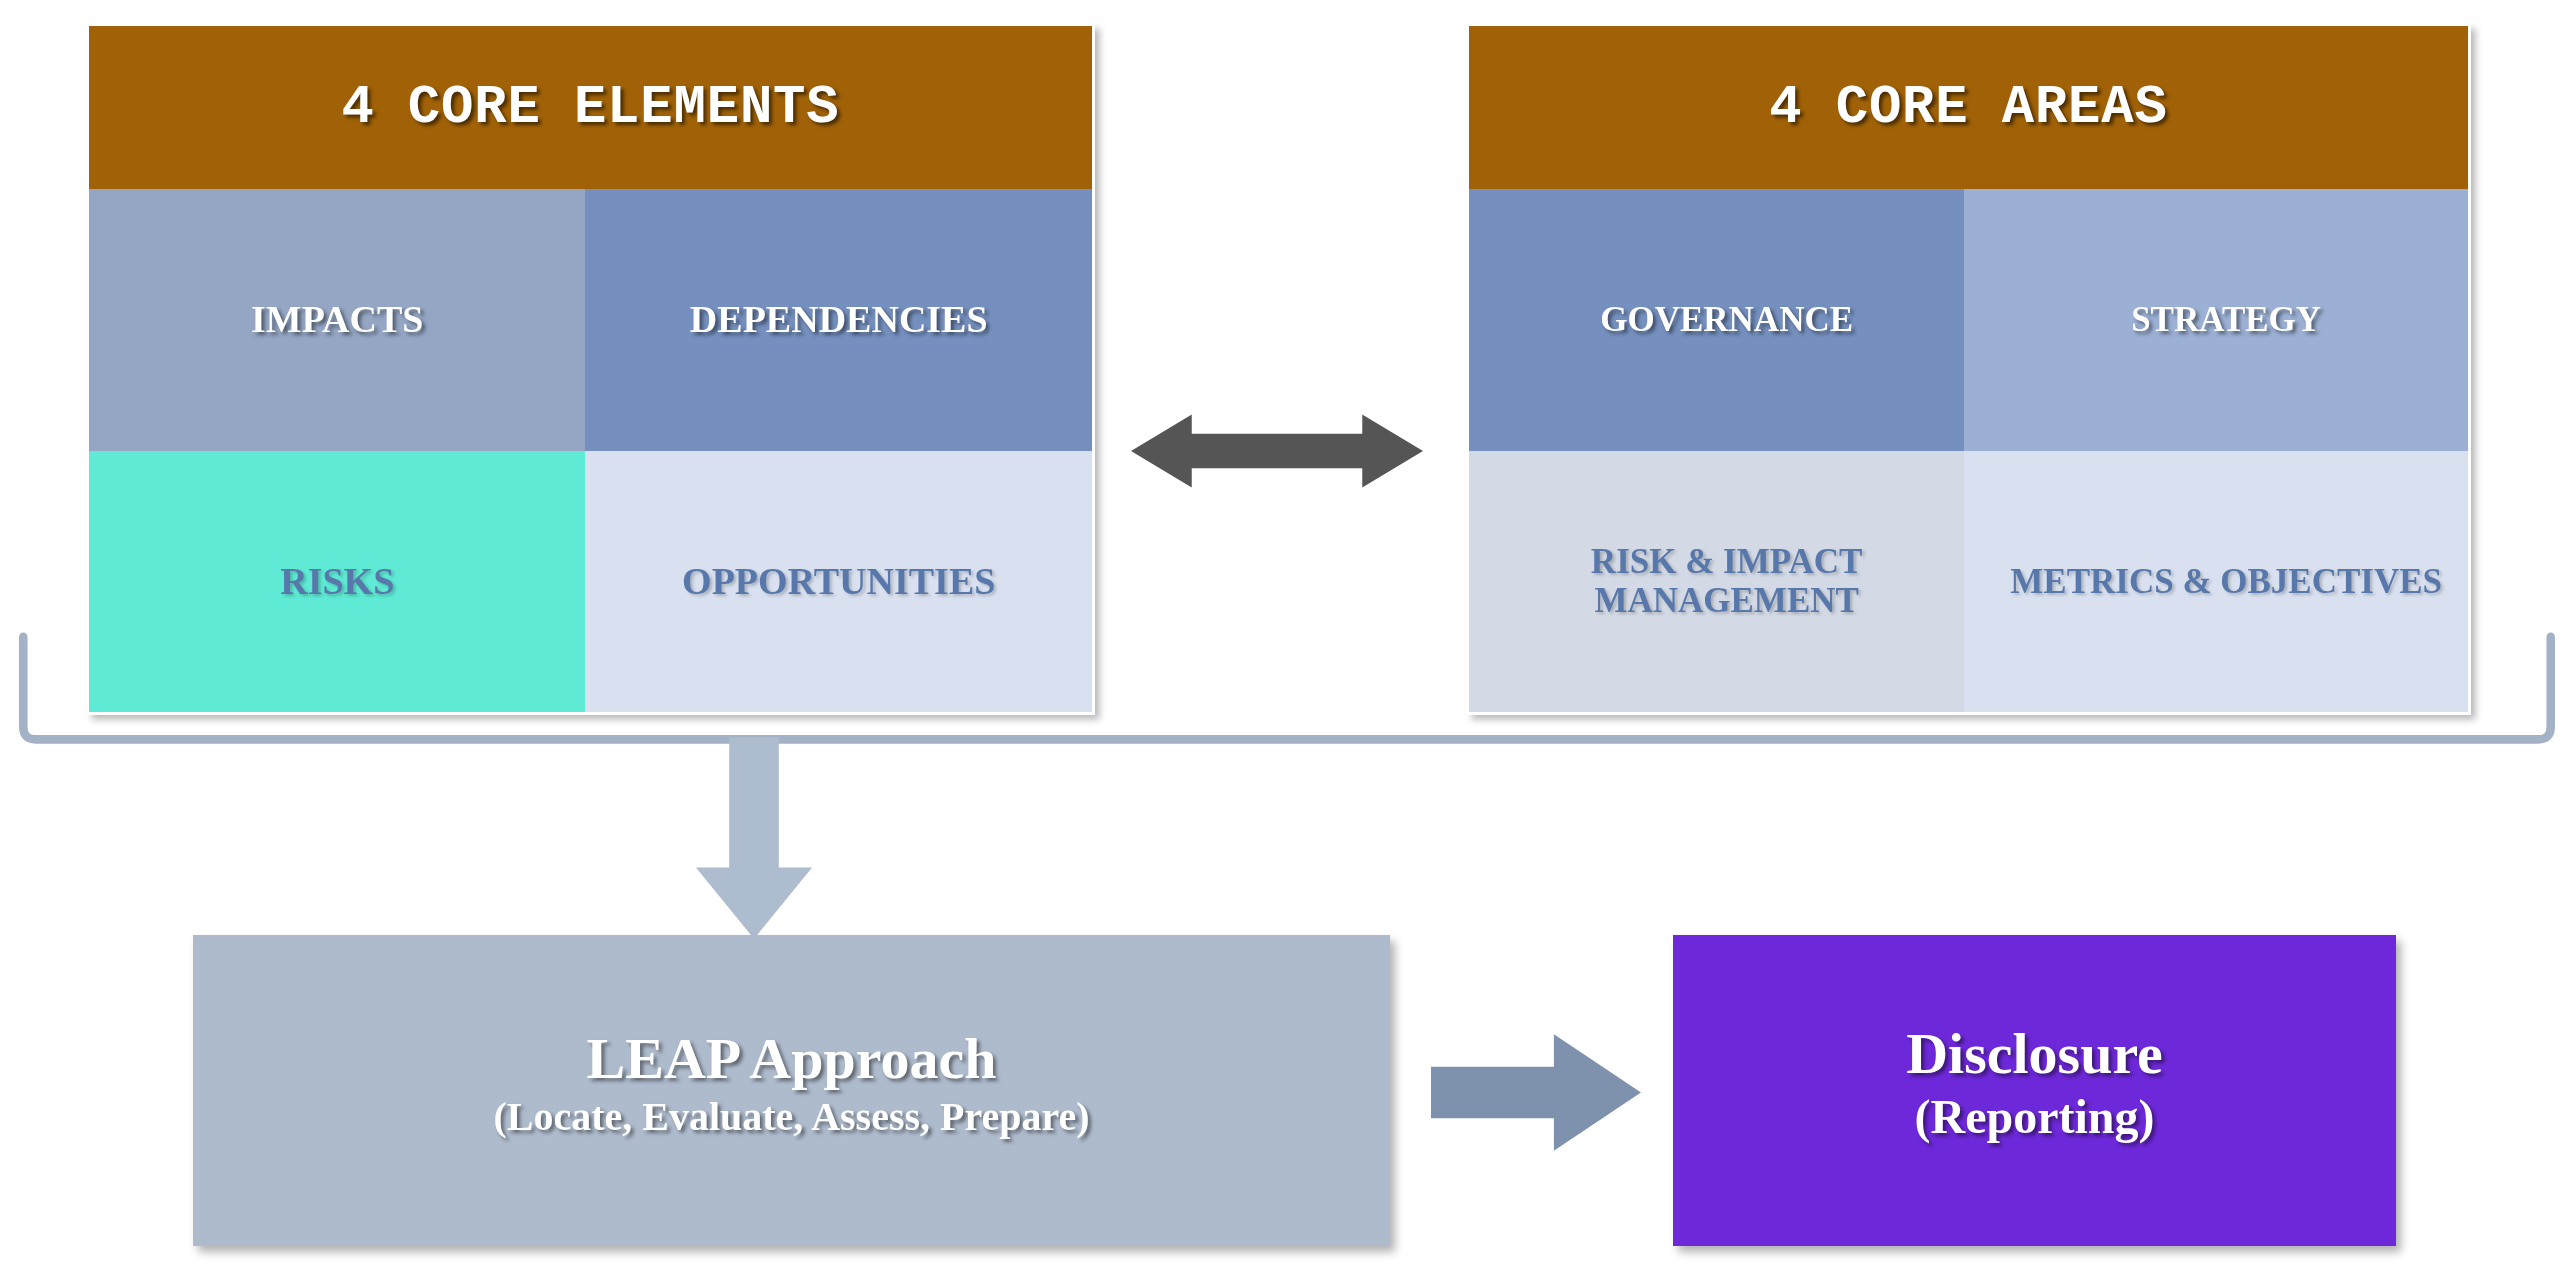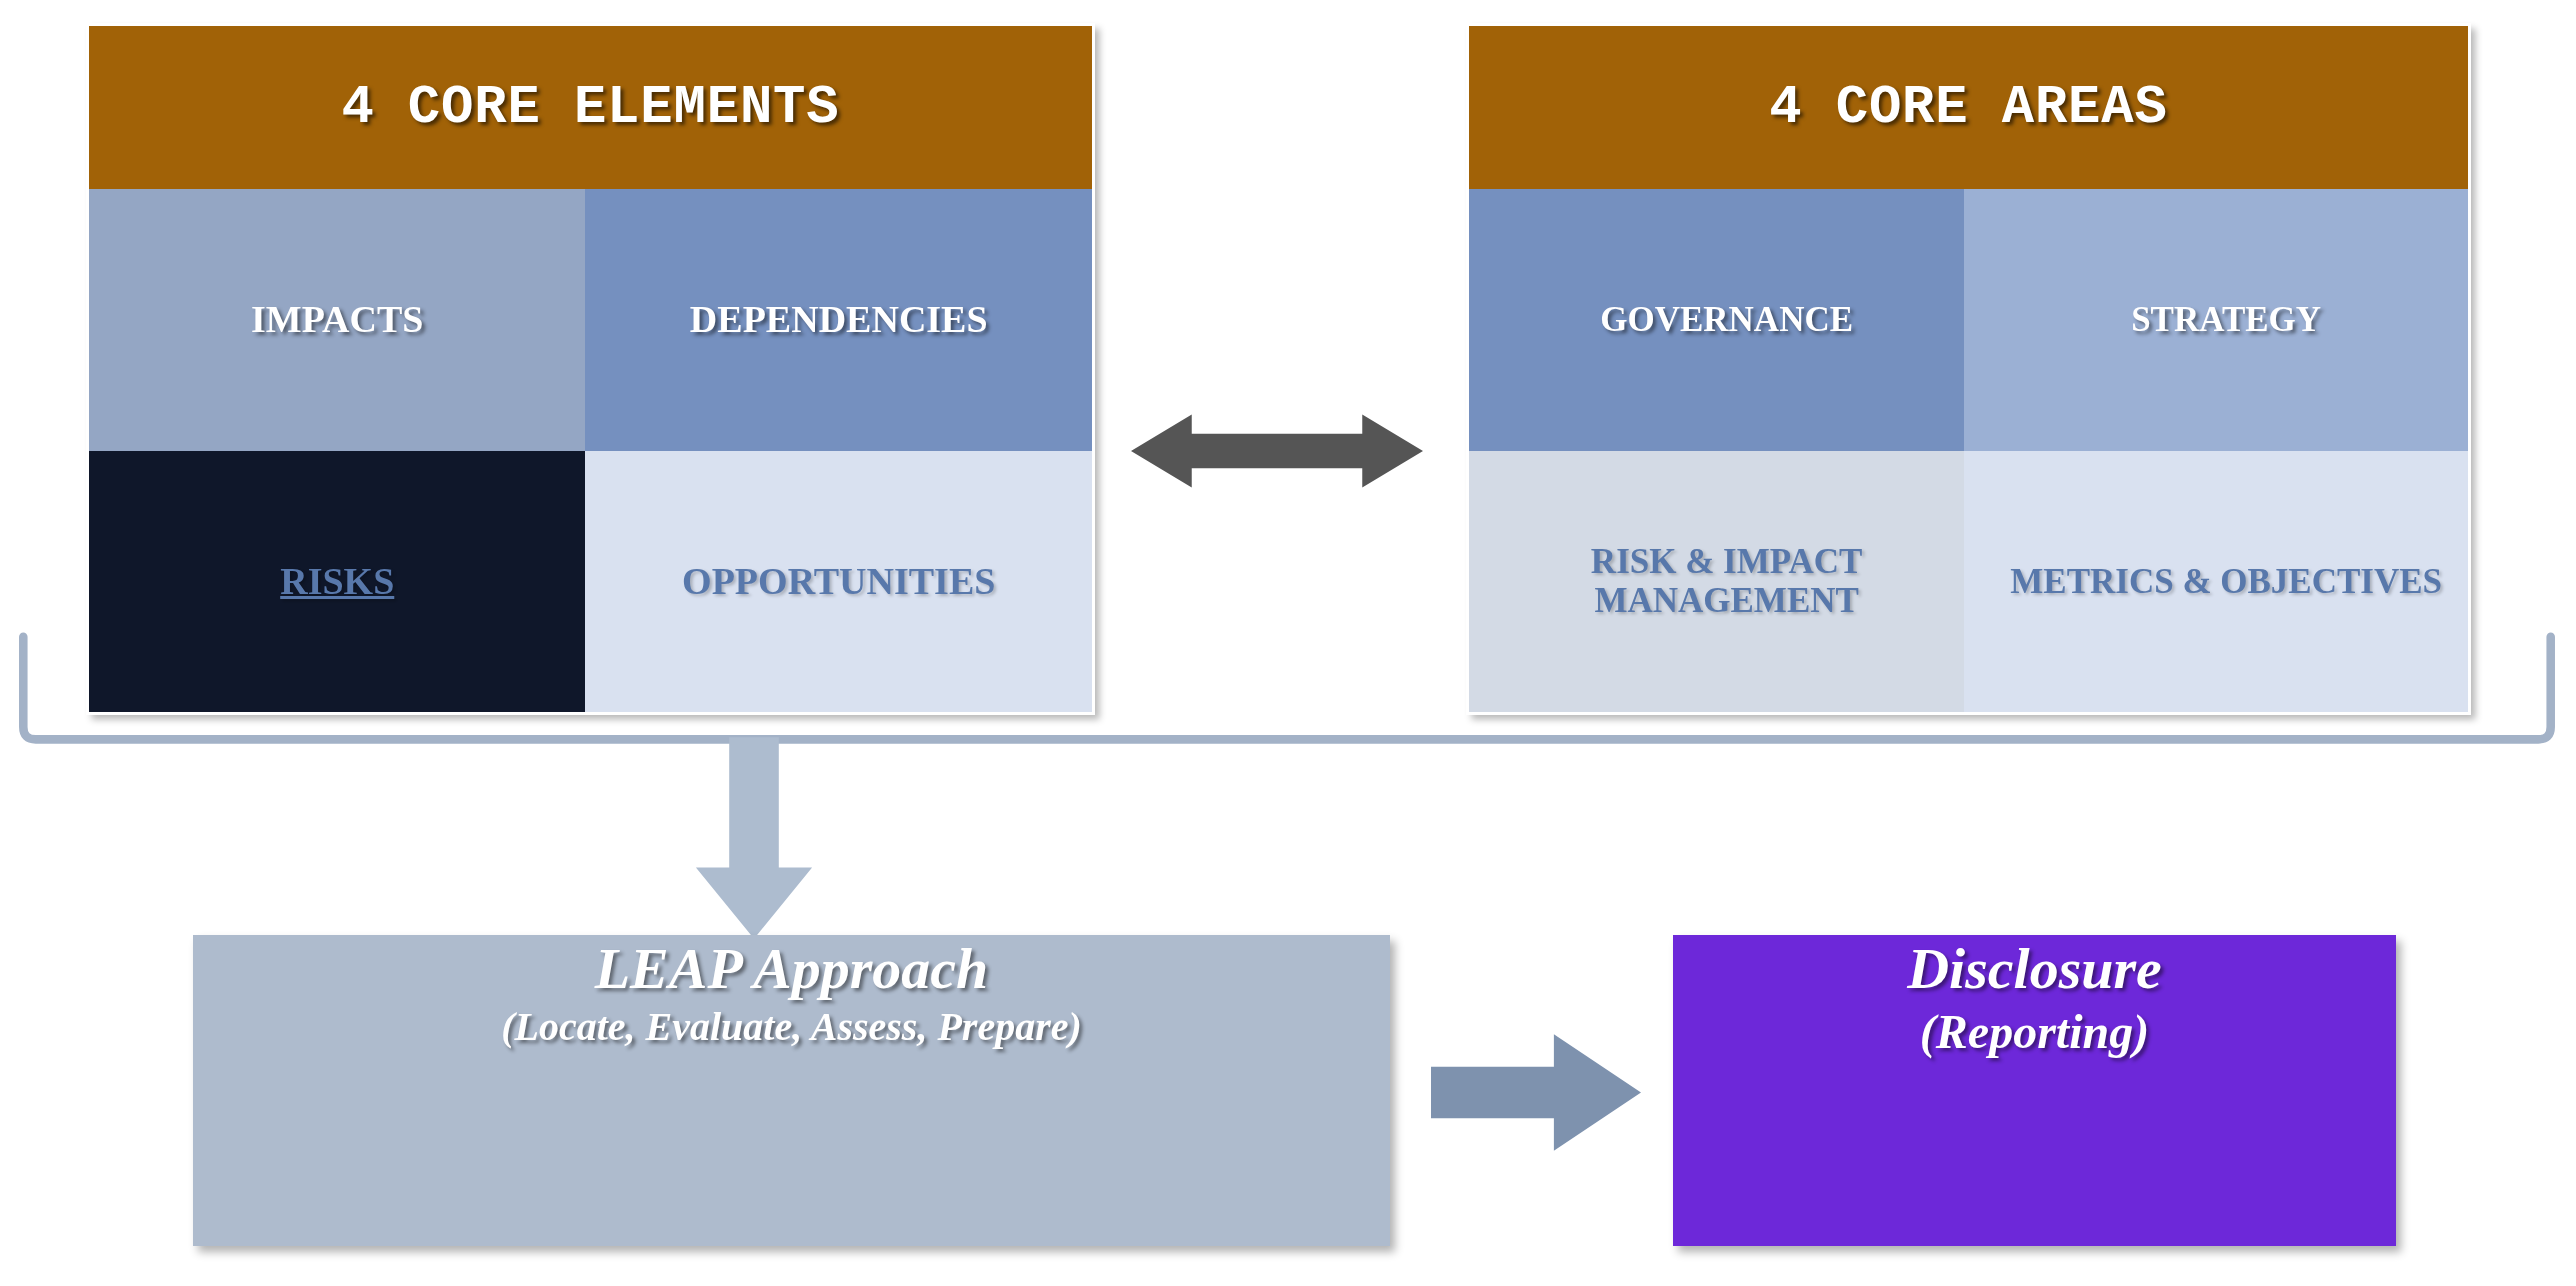--- a/index.html
+++ b/index.html
@@ -110,27 +110,27 @@
     width: 124px;
     height: 202px;
   }
 
   
   .bottom-box {
     position: absolute;
     display: flex;
     flex-direction: column;
     align-items: center;
+    justify-content: center;
     text-align: center;
     color: #ffffff;
     font-weight: bold;
     box-shadow: 5.4px 6.2px 8.6px rgba(0,0,0,0.3);
     text-shadow: 3.1px 3.1px 3.9px rgba(0,0,0,0.45);
     box-sizing: border-box;
-    font-style: italic;
   }
 
   #box-leap {
     left: 193px;
     top: 935px;
     width: 1197px;
     height: 311px;
     background: #aebbcd;
     padding-bottom: 14px;
   }
@@ -160,21 +160,21 @@
 </head>
 <body>
 
 <div id="canvas">
 
   <div class="panel" id="panel-elements">
     <div class="panel-header">4 CORE ELEMENTS</div>
     <div class="panel-grid">
       <div class="cell cell-light-text" style="background:#94a6c4;">IMPACTS</div>
       <div class="cell cell-light-text" style="background:#7590bf;">DEPENDENCIES</div>
-      <div class="cell cell-blue-text" style="background:#0f172a;text-decoration:underline;">RISKS</div>
+      <div class="cell cell-blue-text" style="background:#5eead4;">RISKS</div>
       <div class="cell cell-blue-text" style="background:#d9e1f0;">OPPORTUNITIES</div>
     </div>
   </div>
 
   <div class="panel" id="panel-areas">
     <div class="panel-header">4 CORE AREAS</div>
     <div class="panel-grid">
       <div class="cell cell-light-text" style="background:#7590bf;">GOVERNANCE</div>
       <div class="cell cell-light-text" style="background:#9bb0d4;">STRATEGY</div>
       <div class="cell cell-blue-text" style="background:#d3dae5;">RISK &amp; IMPACT MANAGEMENT</div>

